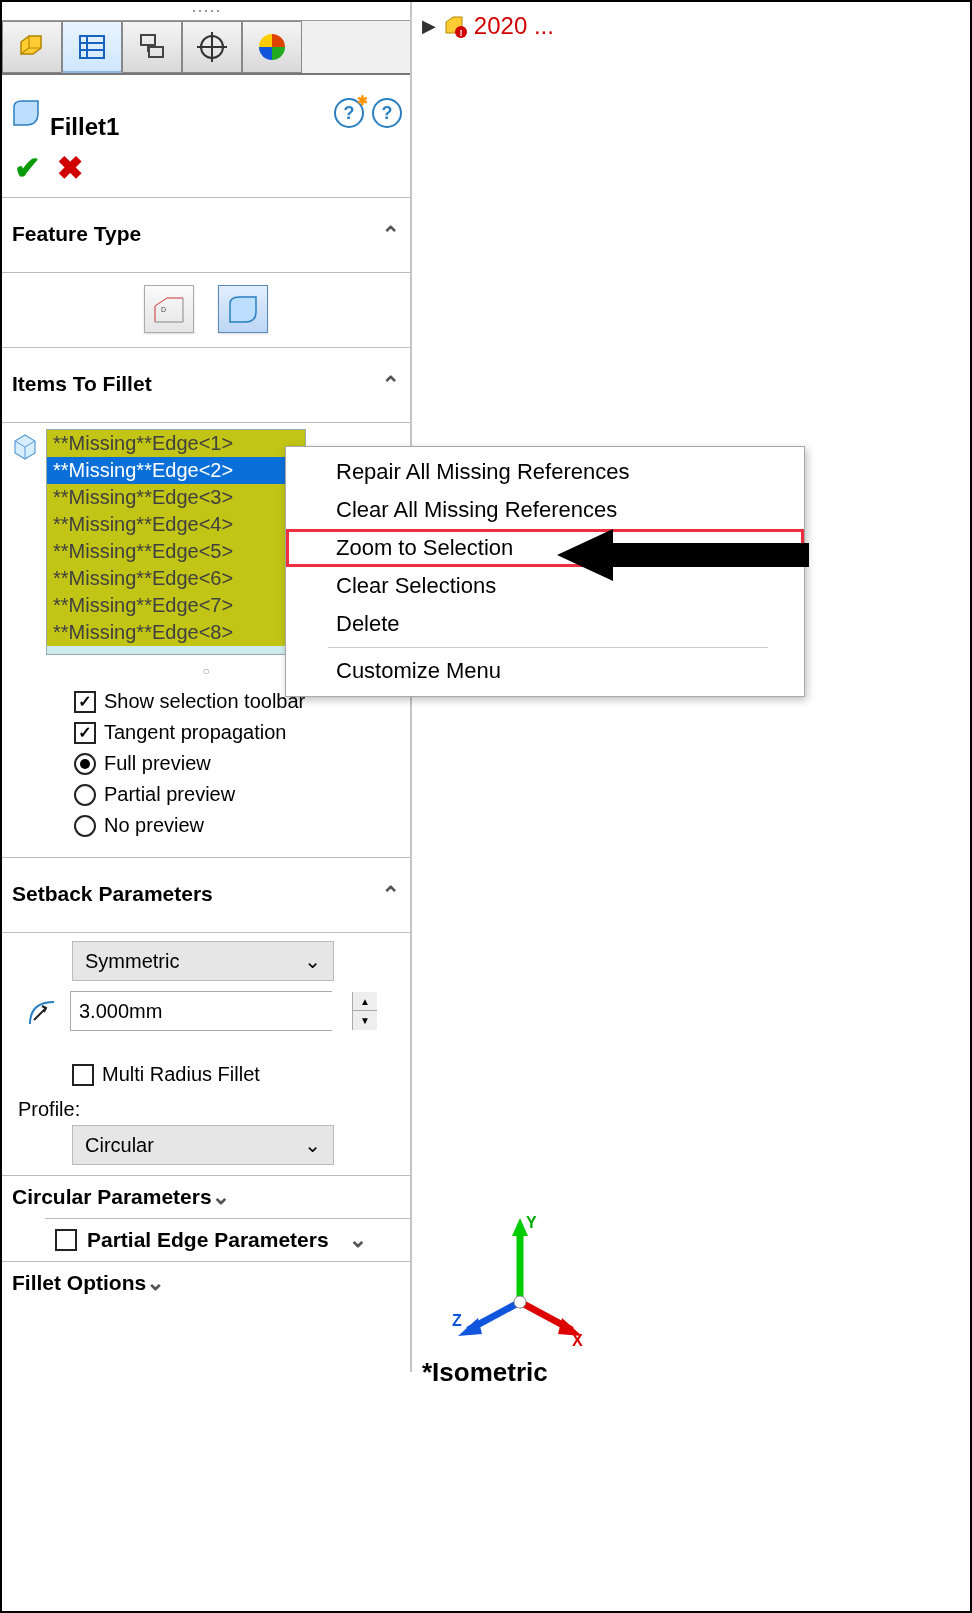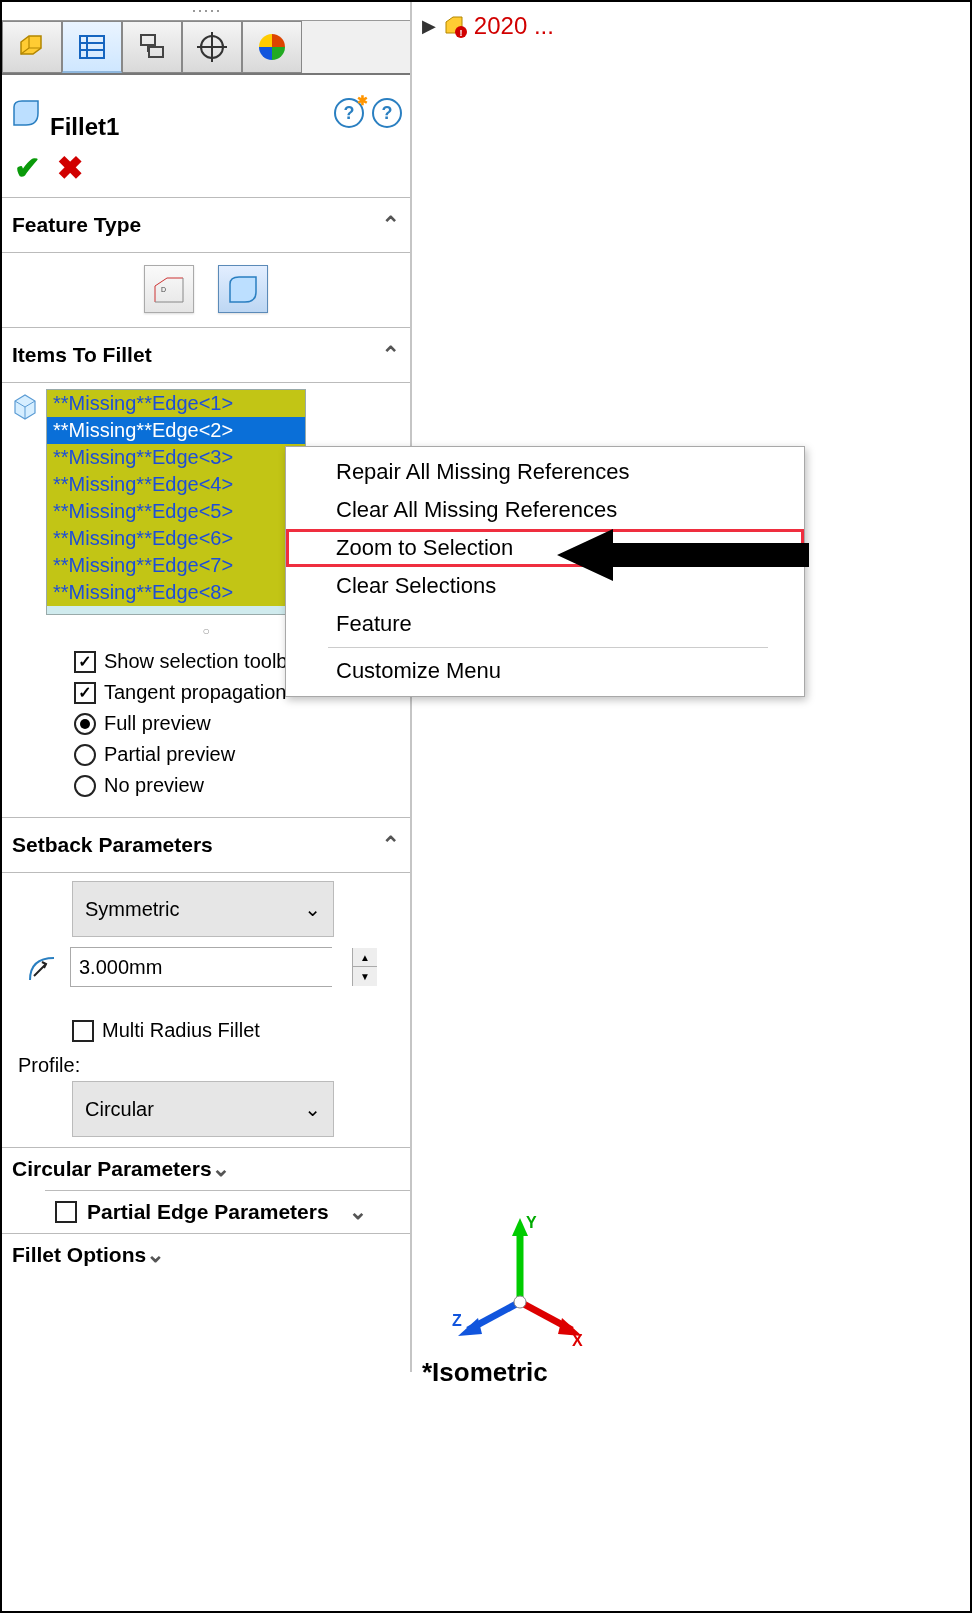--- a/index.html
+++ b/index.html
@@ -103,25 +103,24 @@
     cursor: pointer;
   }
   .x-icon {
     color: #d10000;
     font-size: 32px;
     font-weight: bold;
     cursor: pointer;
   }
   .section-header {
     display: flex;
-    align-items: center;
     background: #fff;
     border-top: 1px solid #bbb;
     border-bottom: 1px solid #bbb;
-    padding: 14px 10px;
+    padding: 24px 10px;
     font-weight: bold;
     font-size: 21px;
   }
   .section-header .spacer { flex: 1; }
   .chevron {
     font-size: 22px;
     color: #555;
     cursor: pointer;
   }
   .type-row {
@@ -160,21 +159,21 @@
   }
   .edge-list {
     flex: 1;
     background: #c2c515;
     border: 1px solid #9aa;
     max-width: 260px;
   }
   .edge-item {
     padding: 2px 6px;
     font-size: 20px;
-    color: #1d4ed8;
+    color: #404040;
     white-space: nowrap;
     overflow: hidden;
   }
   .edge-item.selected {
     background: #0a6fd8;
     color: #fff;
   }
   .edge-list .blank-row {
     background: #d0ebee;
     height: 8px;
@@ -221,21 +220,21 @@
   }
   .params-body {
     padding: 8px 8px 10px;
   }
   .dropdown {
     display: flex;
     align-items: center;
     justify-content: space-between;
     background: #e6e6e6;
     border: 1px solid #bbb;
-    height: 56px;
+    height: 40px;
     padding: 0 12px;
     margin-left: 62px;
     width: 262px;
     font-size: 20px;
     cursor: pointer;
   }
   .radius-row {
     display: flex;
     align-items: center;
     gap: 10px;
@@ -550,21 +549,21 @@
     <text x="19" y="22.5" font-size="9" fill="#fff" text-anchor="middle" font-weight="bold">!</text>
   </svg>
   <span class="red-text">2020 ...</span>
 </div>
 
 <div class="context-menu">
   <div class="menu-item">Repair All Missing References</div>
   <div class="menu-item">Clear All Missing References</div>
   <div class="menu-item highlight">Zoom to Selection</div>
   <div class="menu-item">Clear Selections</div>
-  <div class="menu-item">Feature</div>
+  <div class="menu-item">Delete</div>
   <div class="menu-sep"></div>
   <div class="menu-item">Customize Menu</div>
 </div>
 
 <svg class="arrow-annotation" width="260" height="60" viewBox="0 0 260 60">
   <polygon points="0,30 56,4 56,18 252,18 252,42 56,42 56,56" fill="#000"></polygon>
 </svg>
 
 <svg class="triad" width="140" height="140" viewBox="0 0 140 140">
   <line x1="70" y1="90" x2="70" y2="18" stroke="#0c0" stroke-width="7"></line>

